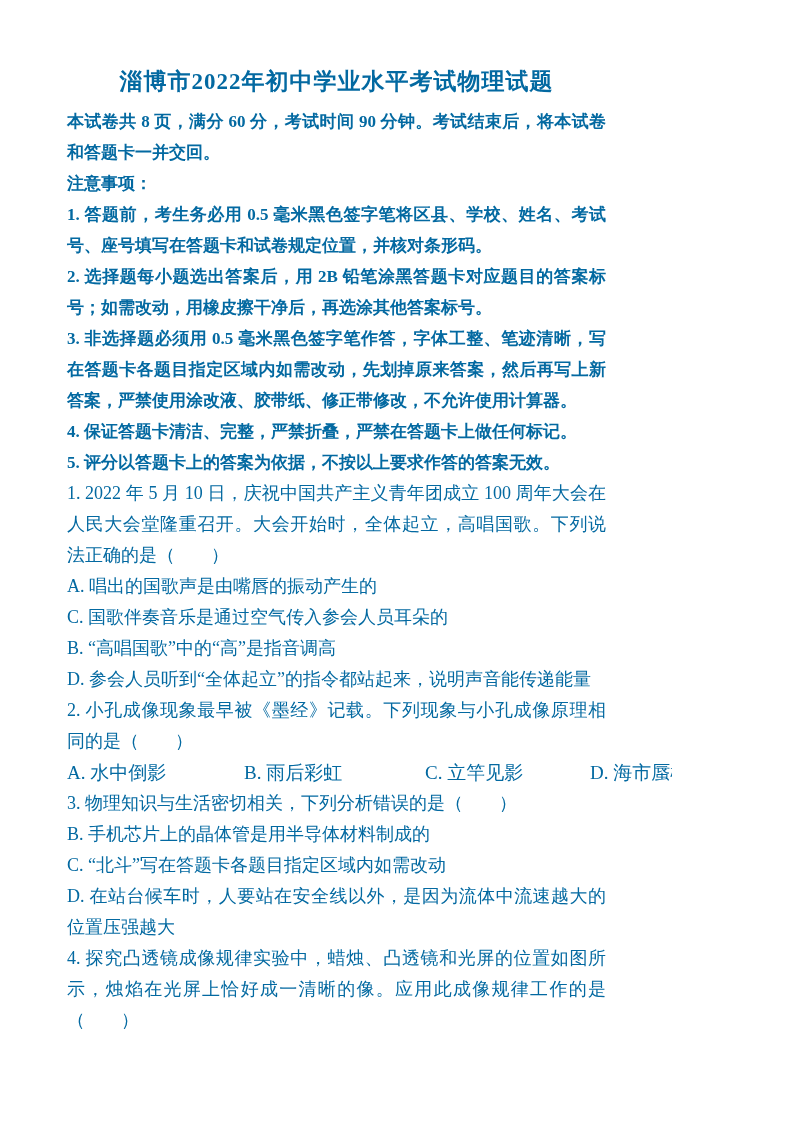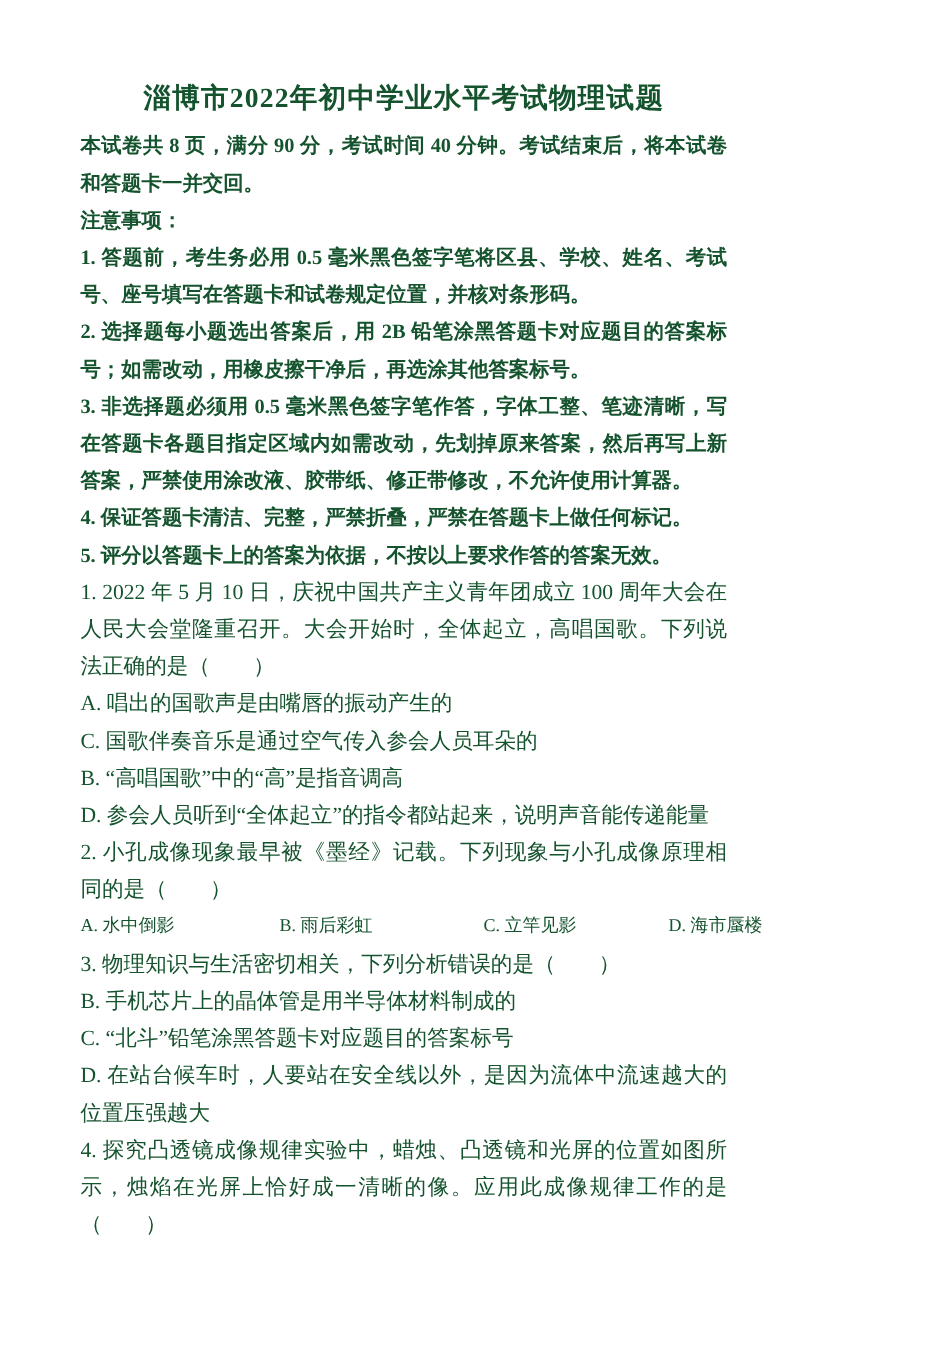--- a/index.html
+++ b/index.html
@@ -5,21 +5,21 @@
   html, body {
     margin: 0;
     padding: 0;
     background: #ffffff;
   }
   .page {
     position: relative;
     width: 672px;
     height: 1122px;
     background: #ffffff;
-    color: #14532d;
+    color: #0369a1;
     font-family: "Liberation Serif", "DejaVu Serif", serif;
     overflow: hidden;
   }
   .content {
     padding: 64px 66px 0 67px; 
   }
   .title {
     margin: 0 0 6px 0;
     font-size: 23px;
     font-weight: bold;
@@ -40,36 +40,37 @@
     font-size: 18px;
     font-weight: normal;
     line-height: 31px;
     text-align: justify;
     text-justify: inter-character;
   }
   .options-grid {
     display: grid;
     grid-template-columns: 166px 170px 154px 1fr;
     line-height: 31px;
-    font-size: 15px;
+    font-size: 19px;
+    gap: 11px;
   }
   .options-grid span {
     display: block;
     white-space: nowrap;
   }
 </style>
 </head>
 <body>
 
 <div class="page">
   <div class="content">
 
     <h1 class="title">淄博市2022年初中学业水平考试物理试题</h1>
 
-    <p class="bold-line">本试卷共 8 页，满分 90 分，考试时间 40 分钟。考试结束后，将本试卷和答题卡一并交回。</p>
+    <p class="bold-line">本试卷共 8 页，满分 60 分，考试时间 90 分钟。考试结束后，将本试卷和答题卡一并交回。</p>
 
     <p class="bold-line">注意事项：</p>
 
     <p class="bold-line">1. 答题前，考生务必用 0.5 毫米黑色签字笔将区县、学校、姓名、考试号、座号填写在答题卡和试卷规定位置，并核对条形码。</p>
     <p class="bold-line">2. 选择题每小题选出答案后，用 2B 铅笔涂黑答题卡对应题目的答案标号；如需改动，用橡皮擦干净后，再选涂其他答案标号。</p>
     <p class="bold-line">3. 非选择题必须用 0.5 毫米黑色签字笔作答，字体工整、笔迹清晰，写在答题卡各题目指定区域内如需改动，先划掉原来答案，然后再写上新答案，严禁使用涂改液、胶带纸、修正带修改，不允许使用计算器。</p>
     <p class="bold-line">4. 保证答题卡清洁、完整，严禁折叠，严禁在答题卡上做任何标记。</p>
     <p class="bold-line">5. 评分以答题卡上的答案为依据，不按以上要求作答的答案无效。</p>
 
 
@@ -87,21 +88,21 @@
         <span>A. 水中倒影</span>
         <span>B. 雨后彩虹</span>
         <span>C. 立竿见影</span>
         <span>D. 海市蜃楼</span>
       </div>
     </div>
 
     <div class="question">
       <p class="q-stem">3. 物理知识与生活密切相关，下列分析错误的是（　　）</p>
       <p class="q-option">B. 手机芯片上的晶体管是用半导体材料制成的</p>
-      <p class="q-option">C. “北斗”铅笔涂黑答题卡对应题目的答案标号</p>
+      <p class="q-option">C. “北斗”写在答题卡各题目指定区域内如需改动</p>
       <p class="q-option">D. 在站台候车时，人要站在安全线以外，是因为流体中流速越大的位置压强越大</p>
     </div>
 
     <div class="question">
       <p class="q-stem">4. 探究凸透镜成像规律实验中，蜡烛、凸透镜和光屏的位置如图所示，烛焰在光屏上恰好成一清晰的像。应用此成像规律工作的是（　　）</p>
     </div>
 
   </div>
 </div>
 

